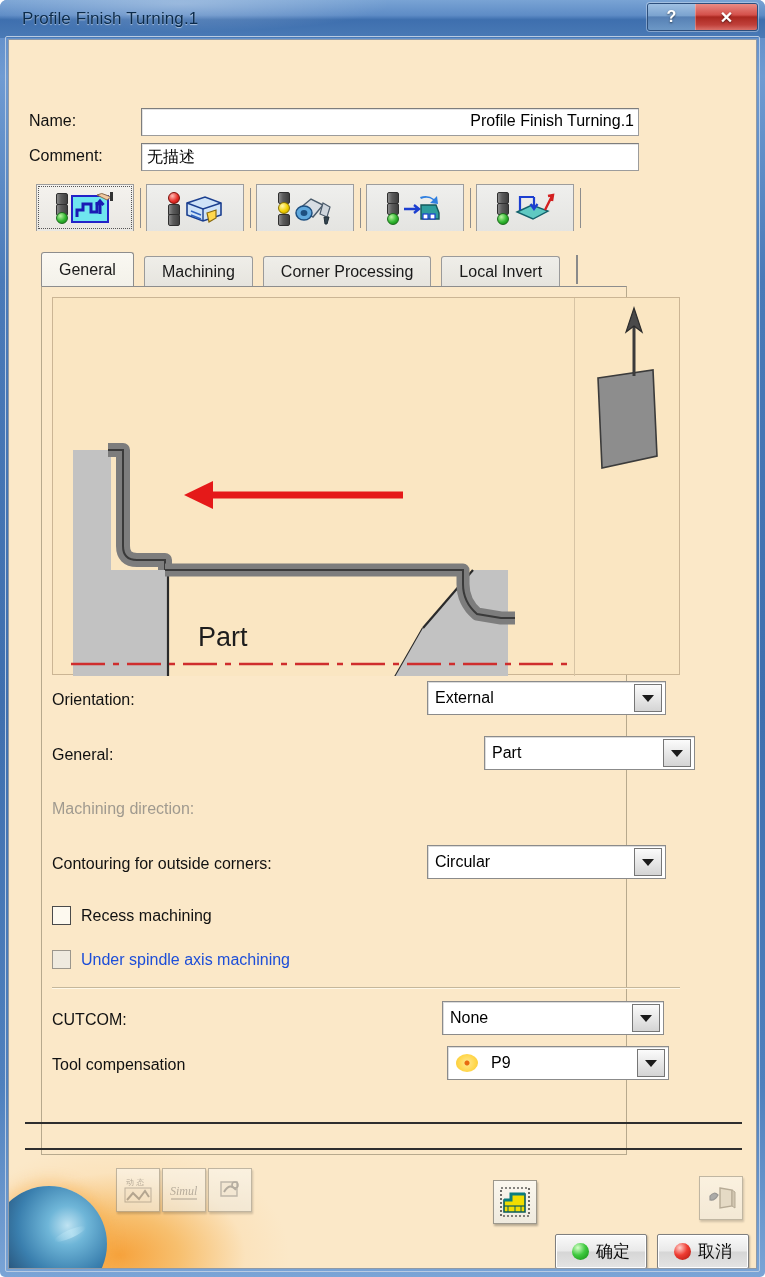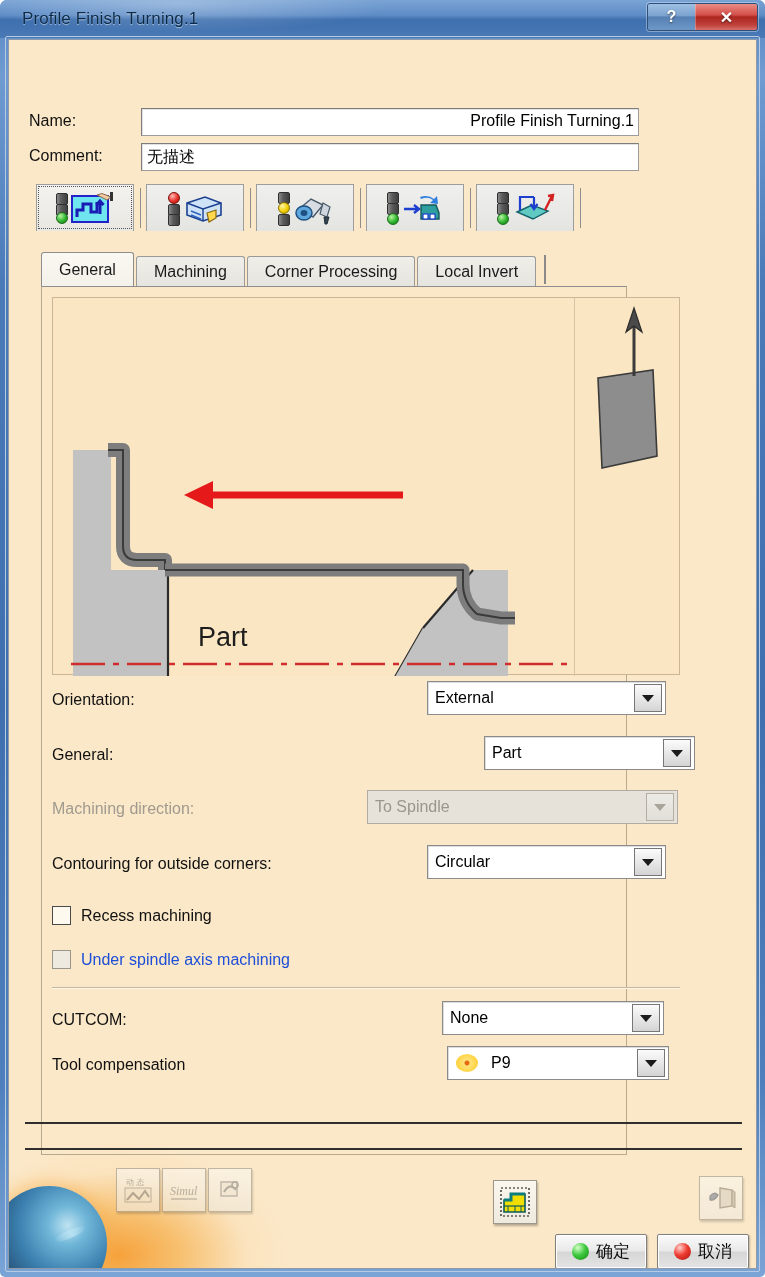--- a/index.html
+++ b/index.html
@@ -161,21 +161,21 @@
   .dot-red   { background: radial-gradient(circle at 34% 30%, #ffbcb5, #e8302a 55%, #a30f0a 100%); border-color:#7d0d08; }
   .dot-yellow{ background: radial-gradient(circle at 34% 30%, #fff7b0, #f2d000 55%, #b79900 100%); border-color:#8a7300; }
 
   
   #panel {
     position: absolute; left: 32px; top: 212px;
     width: 686px; height: 903px;
   }
   #subtabs {
     position: absolute; left: 0; top: 0;
-    height: 35px; display: flex; align-items: flex-end;
+    height: 35px; display: flex; align-items: flex-end; gap: 8px;
   }
   .subtab {
     height: 31px;
     padding: 0 17px;
     display: flex; align-items: center;
     font-size: 16px; color: #1a1a1a;
     background: linear-gradient(180deg,#efeee9 0%, #e6e4de 100%);
     border: 1px solid #9a9a9a;
     border-bottom: none;
     border-radius: 3px 3px 0 0;
@@ -502,26 +502,20 @@
 
         <div class="form-label" style="left:10px; top:459px;">General:</div>
         <div class="combo" style="left:442px; top:449px; width:211px;">
           <div class="combo-value">Part</div>
           <div class="combo-arrow">
               <div class="arrow-glyph"></div>
             </div>
         </div>
 
         <div class="form-label disabled" style="left:10px; top:513px;">Machining direction:</div>
-        <div class="combo disabled" style="left:325px; top:503px; width:311px;">
-          <div class="combo-value">To Spindle</div>
-          <div class="combo-arrow">
-              <div class="arrow-glyph"></div>
-            </div>
-        </div>
 
         <div class="form-label" style="left:10px; top:568px;">Contouring for outside corners:</div>
         <div class="combo" style="left:385px; top:558px; width:239px;">
           <div class="combo-value">Circular</div>
           <div class="combo-arrow">
               <div class="arrow-glyph"></div>
             </div>
         </div>
 
         <div class="check-row" style="left:10px; top:619px;">

